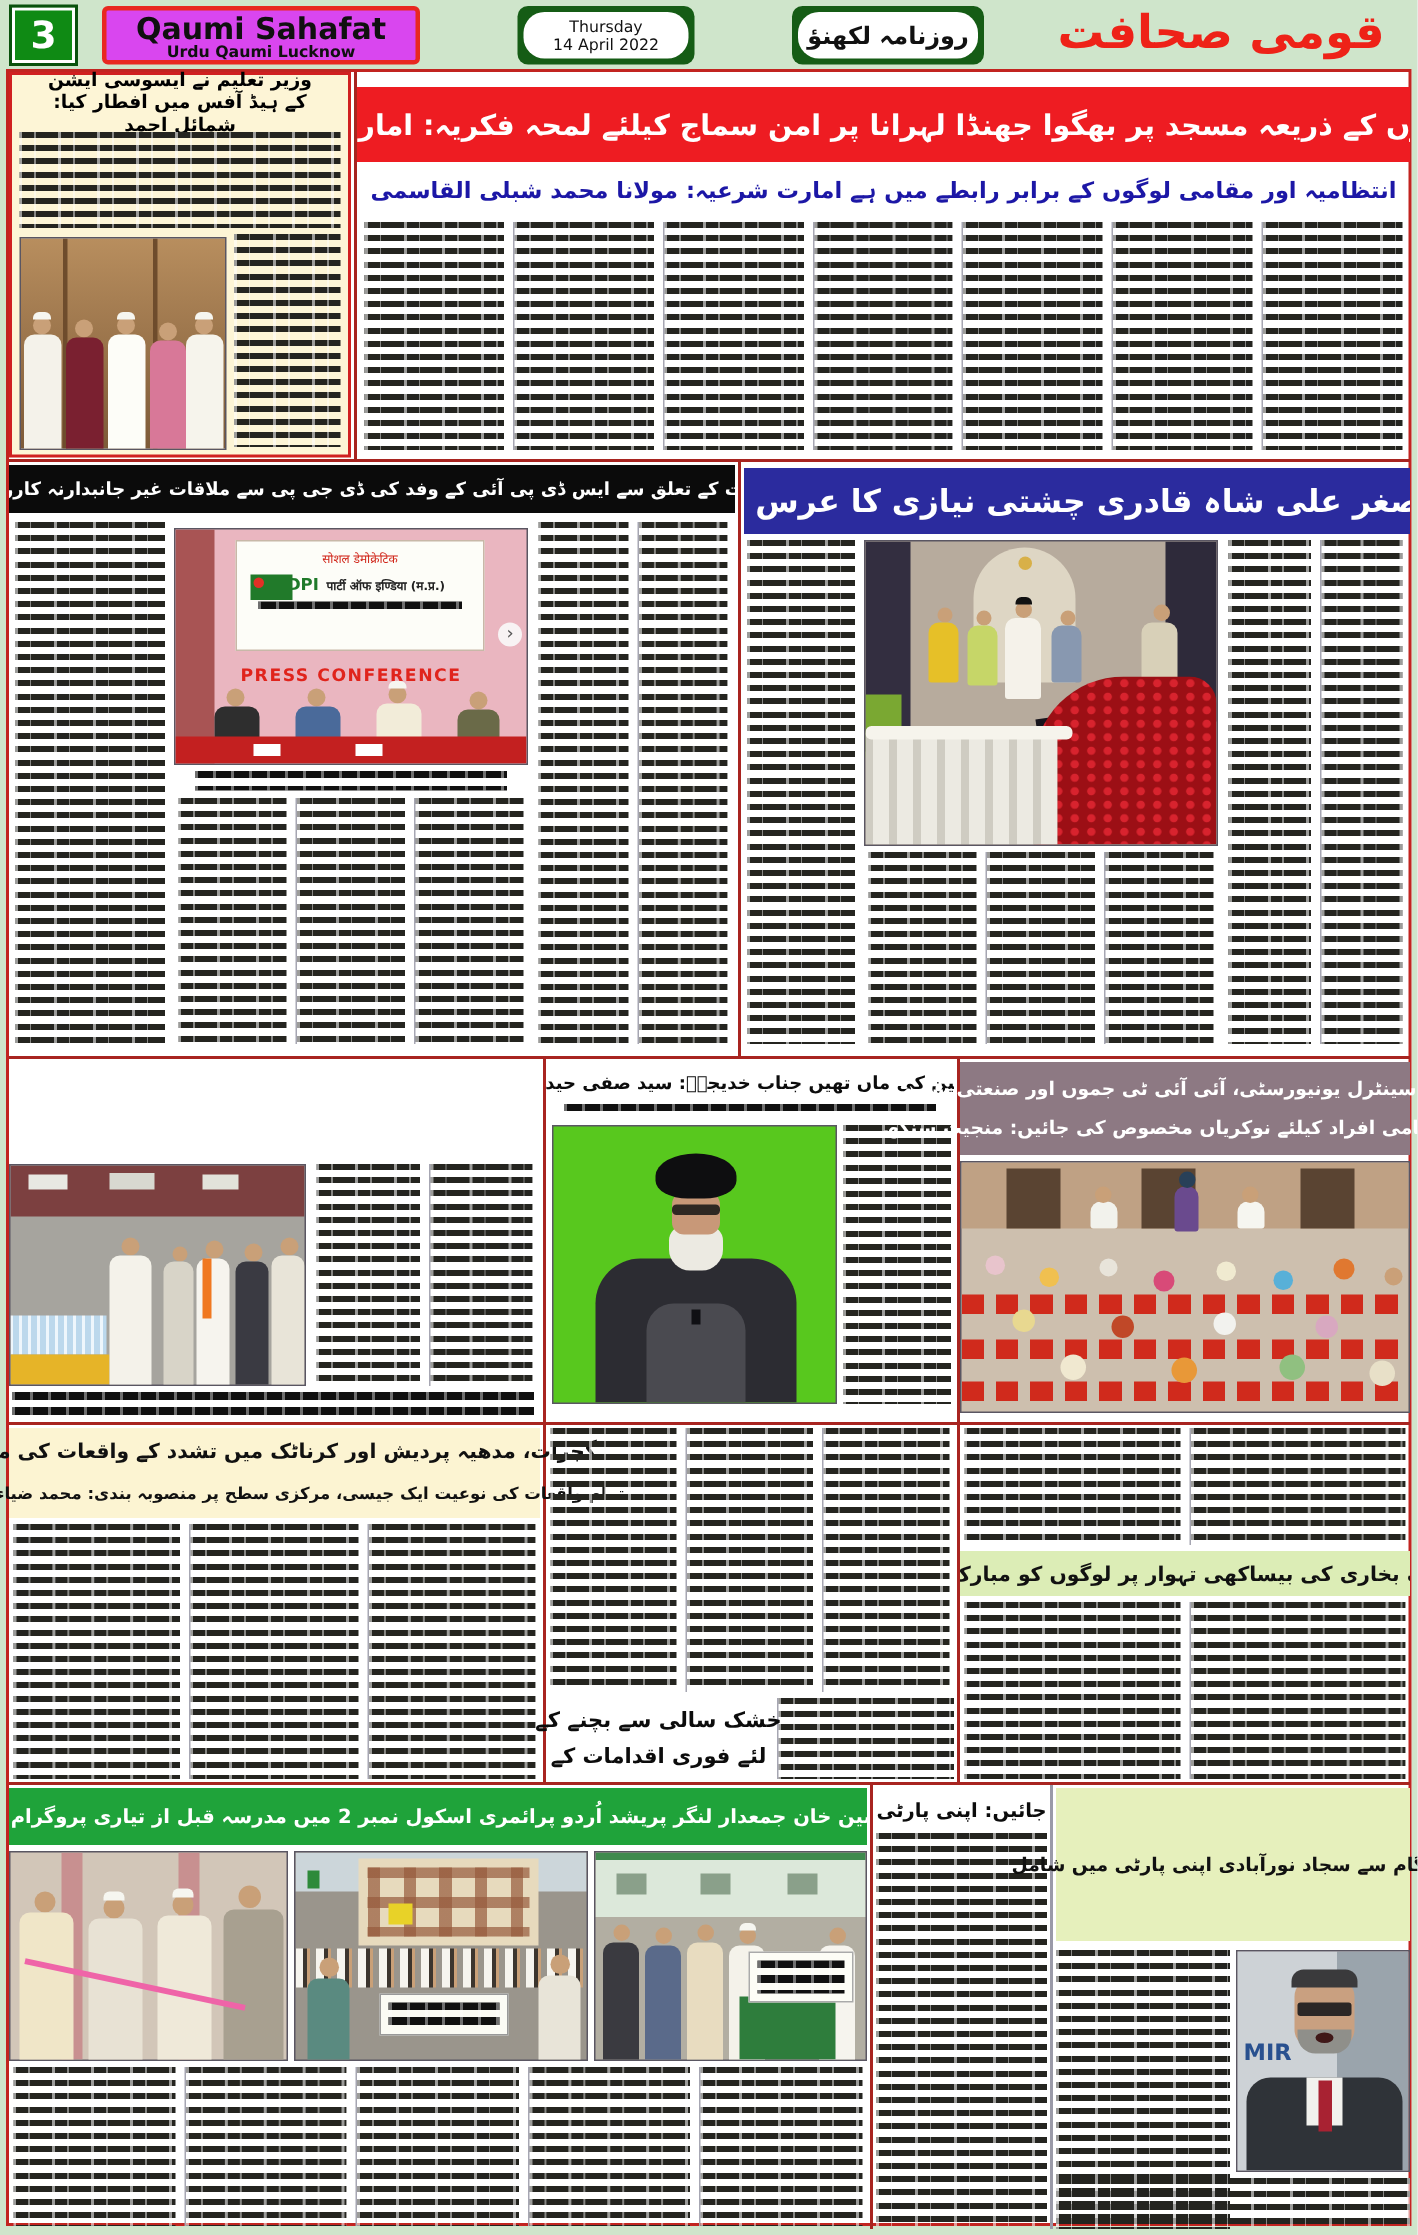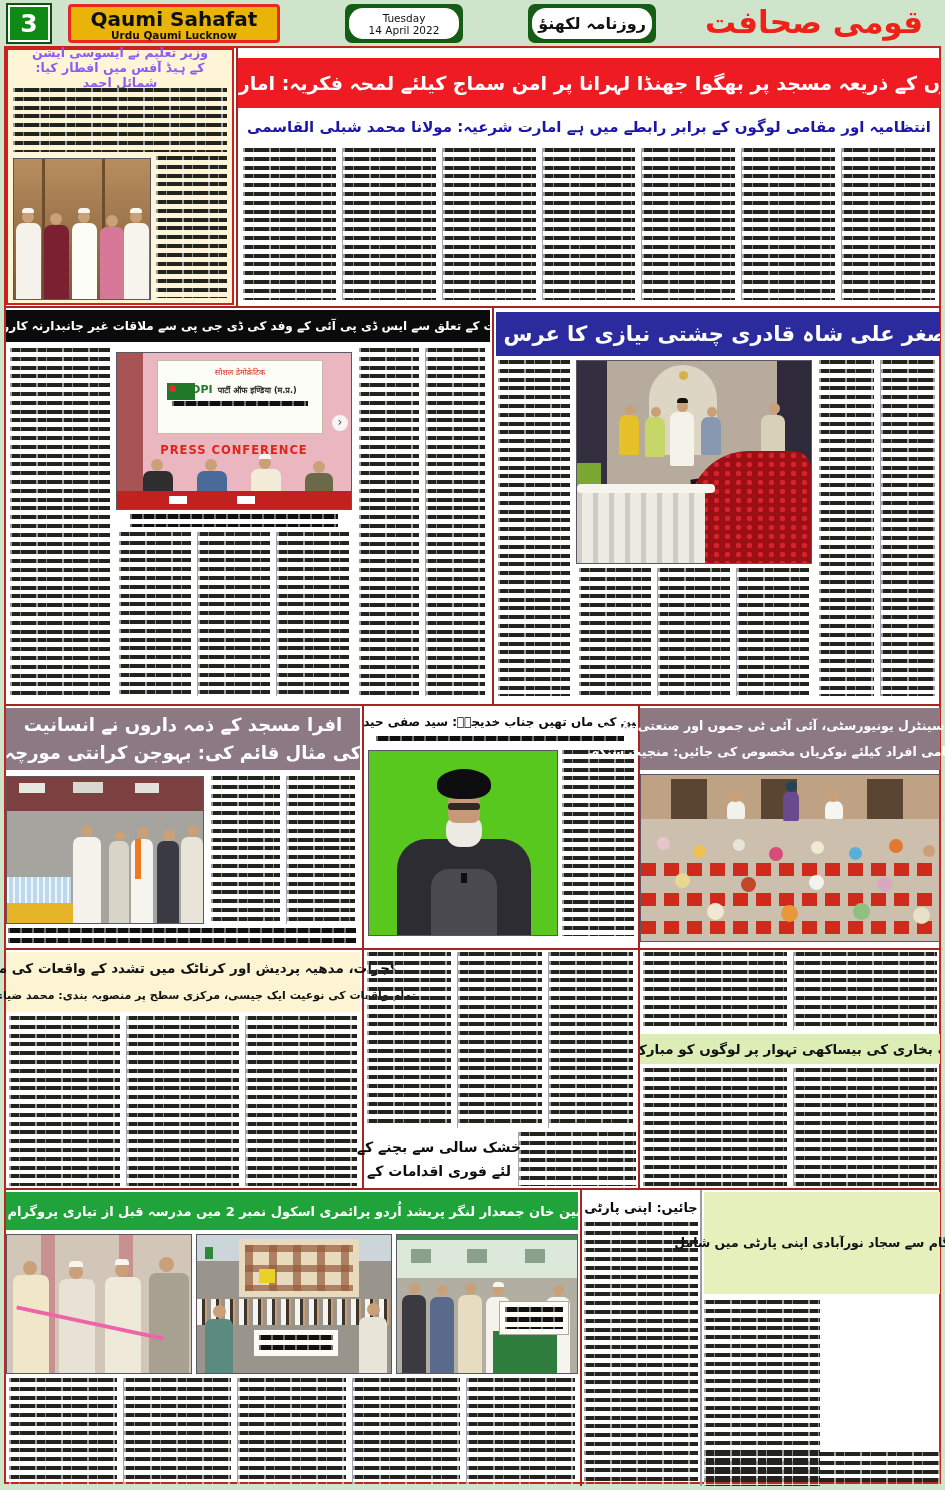--- a/index.html
+++ b/index.html
@@ -34,21 +34,21 @@
   .ph{position:absolute;overflow:hidden;border:1px solid #5a5662;}
   .hd{position:absolute;border-radius:50%;background:#c9a078;width:12px;height:12px;}
   .bd{position:absolute;border-radius:7px 7px 2px 2px;}
   .capw{position:absolute;border-radius:4px 4px 0 0;background:#f6f6f0;}
   .chairs{position:absolute;left:0;right:0;height:13px;
           background:repeating-linear-gradient(90deg,#d02a1c 0 15px,rgba(0,0,0,0) 15px 23px);}
 
   
   .numbox{position:absolute;left:8px;top:5px;width:42px;height:37px;background:#0f8a14;
           border:2px solid #ffffff;outline:2px solid #0a520d;color:#fff;font-size:25px;}
-  .logobox{position:absolute;left:68px;top:4px;width:212px;height:39px;background:#eab308;
+  .logobox{position:absolute;left:68px;top:4px;width:212px;height:39px;background:#d946ef;
            border:3px solid #e82820;border-radius:4px;text-align:center;color:#101010;}
   .gnbox{position:absolute;top:4px;height:39px;background:#155c15;border-radius:7px;padding:4px;}
   .gnpill{width:100%;height:100%;background:#fff;border-radius:14px;display:flex;flex-direction:column;
           align-items:center;justify-content:center;color:#111;}
   .nameplate{position:absolute;right:12px;top:0;width:238px;height:44px;color:#ee2218;
              font-size:31px;font-weight:bold;}
 
   
   .ban{position:absolute;font-weight:bold;display:flex;flex-direction:column;
        align-items:center;justify-content:center;text-align:center;}
@@ -60,37 +60,37 @@
 
   <div class="numbox ctr bold">3</div>
 
   <div class="logobox">
     <div class="bold" style="font-size:20px;line-height:22px;margin-top:1px">Qaumi Sahafat</div>
     <div class="bold" style="font-size:10.5px;line-height:11px">Urdu Qaumi Lucknow</div>
   </div>
 
   <div class="gnbox" style="left:345px;width:118px;">
     <div class="gnpill">
-      <span style="font-size:10.5px;line-height:12px">Tuesday</span>
+      <span style="font-size:10.5px;line-height:12px">Thursday</span>
       <span style="font-size:10.5px;line-height:12px">14 April 2022</span>
     </div>
   </div>
 
   <div class="gnbox" style="left:528px;width:128px;">
     <div class="gnpill rtl">
       <span class="bold" style="font-size:16px">روزنامہ لکھنؤ</span>
     </div>
   </div>
 
   <div class="nameplate ctr rtl">قومی صحافت</div>
 
   <div class="content"></div>
 
   <div class="abs" style="left:6px;top:48px;width:228px;height:257px;background:#fdf5d6;border:2px solid #d02020;">
-    <div class="rtl ctr bold" style="width:100%;height:34px;color:#8b5cf6;font-size:12.5px;line-height:15px;padding:0 21px">وزیر تعلیم نے ایسوسی ایشن کے ہیڈ آفس میں افطار کیا: شمائل احمد</div>
+    <div class="rtl ctr bold" style="width:100%;height:34px;color:#000000;font-size:12.5px;line-height:15px;padding:0 21px">وزیر تعلیم نے ایسوسی ایشن کے ہیڈ آفس میں افطار کیا: شمائل احمد</div>
     <div class="bsim" style="position:absolute;left:5px;top:38px;width:214px;height:64px"></div>
     <div class="bsim" style="position:absolute;left:148px;top:106px;width:71px;height:142px"></div>
     <div class="ph" style="left:5px;top:108px;width:138px;height:142px;background:linear-gradient(180deg,#b88e5e,#7d5a38);">
       <i style="left:28px;top:0;width:3px;height:100%;background:#6e4c2c"></i>
       <i style="left:88px;top:0;width:3px;height:100%;background:#6e4c2c"></i>
       <i class="hd" style="left:8px;top:52px"></i>
         <i class="capw" style="left:8px;top:49px;width:12px;height:5px"></i>
       <i class="bd" style="left:2px;top:64px;width:25px;height:78px;background:#f4f2ea"></i>
       <i class="hd" style="left:36px;top:54px"></i>
       <i class="bd" style="left:30px;top:66px;width:25px;height:76px;background:#7a2030"></i>
@@ -201,24 +201,20 @@
       <div class="bsim"></div>
       <div class="bsim"></div>
   </div>
   <div class="cols" style="left:816px;top:360px;width:122px;height:336px;">
     <div class="bsim"></div>
       <div class="bsim"></div>
   </div>
 
   <div class="hr" style="left:6px;top:704px;width:934px;"></div>
 
-  <div class="ban rtl" style="left:6px;top:708px;width:354px;height:62px;background:#8d7983;color:#fff;font-size:18px;line-height:28px;">
-    <span class="nw">افرا مسجد کے ذمہ داروں نے انسانیت</span>
-    <span class="nw">کی مثال قائم کی: بہوجن کرانتی مورچہ</span>
-  </div>
   <div class="ph" style="left:6px;top:776px;width:198px;height:148px;background:#a6a49e;">
     <i style="left:0;top:0;width:100%;height:34px;background:#7c4040"></i>
     <i style="left:12px;top:6px;width:26px;height:10px;background:#e8e8e2"></i>
     <i style="left:66px;top:5px;width:30px;height:11px;background:#d8d8d0"></i>
     <i style="left:128px;top:6px;width:24px;height:10px;background:#e2e2da"></i>
     <i style="left:0;bottom:20px;width:64px;height:26px;background:repeating-linear-gradient(90deg,#eef6fc 0 2px,#bcd8ec 2px 6px)"></i>
     <i style="left:0;bottom:0;width:66px;height:20px;background:#e6b428"></i>
     <i class="hd" style="left:74px;top:48px"></i>
       <i class="bd" style="left:66px;top:60px;width:28px;height:88px;background:#f4f2ea"></i>
     <i class="hd" style="left:108px;top:54px;width:10px;height:10px"></i>
@@ -403,15 +399,26 @@
   </div>
   <div class="bsim" style="position:absolute;left:584px;top:1222px;width:114px;height:262px;"></div>
 
   <div class="vr" style="left:700px;top:1190px;height:296px;background:#9a9aa8;"></div>
 
   <div class="ban rtl" style="left:704px;top:1192px;width:236px;height:102px;background:#e6f0bc;color:#111;line-height:32px;">
     <span class="nw bold" style="font-size:12.5px">کولگام سے سجاد نورآبادی اپنی پارٹی میں شامل</span>
   </div>
   <div class="bsim" style="position:absolute;left:704px;top:1300px;width:116px;height:186px;"></div>
 
+  <div class="ph" style="left:824px;top:1300px;width:116px;height:148px;background:linear-gradient(90deg,#cdd2d6 58%,#9aa4ac 58%);">
+    <span class="abs bold" style="left:4px;top:58px;font-size:15px;color:#28508f">MIR</span>
+    <i style="left:6px;bottom:0;width:104px;height:62px;background:#2f3338;border-radius:16px 16px 0 0"></i>
+    <i style="left:46px;bottom:30px;width:24px;height:32px;background:#f2f2ee"></i>
+    <i style="left:54px;bottom:26px;width:9px;height:34px;background:#a82232"></i>
+    <i style="left:38px;top:18px;width:40px;height:46px;background:#c9a080;border-radius:12px"></i>
+    <i style="left:36px;top:12px;width:44px;height:12px;background:#3a3a3c;border-radius:8px 8px 0 0"></i>
+    <i style="left:40px;top:34px;width:36px;height:9px;background:rgba(25,25,28,.9);border-radius:2px"></i>
+    <i style="left:40px;top:52px;width:36px;height:16px;background:#8f8f8a;border-radius:0 0 12px 12px"></i>
+    <i style="left:52px;top:54px;width:12px;height:7px;background:#401818;border-radius:50%"></i>
+  </div>
   <div class="bsim" style="position:absolute;left:704px;top:1452px;width:236px;height:32px;"></div>
 
 </div>
 
 </body></html>

